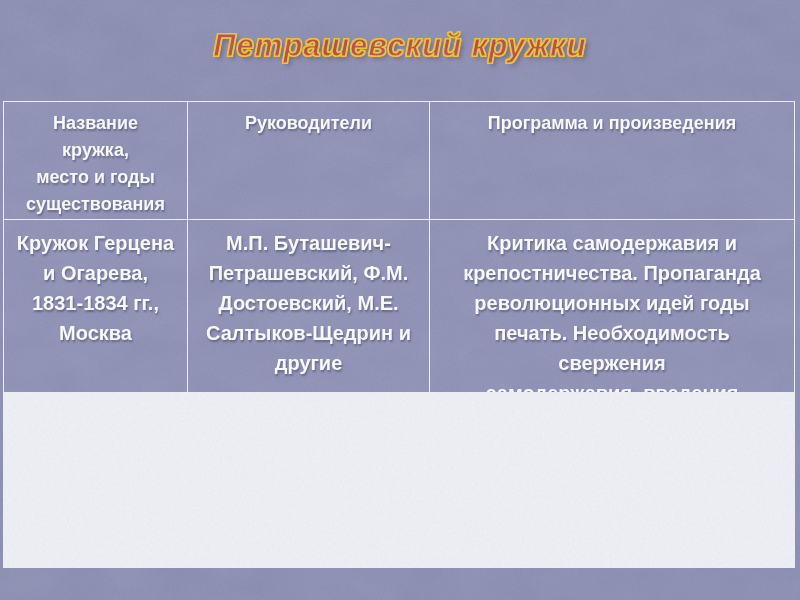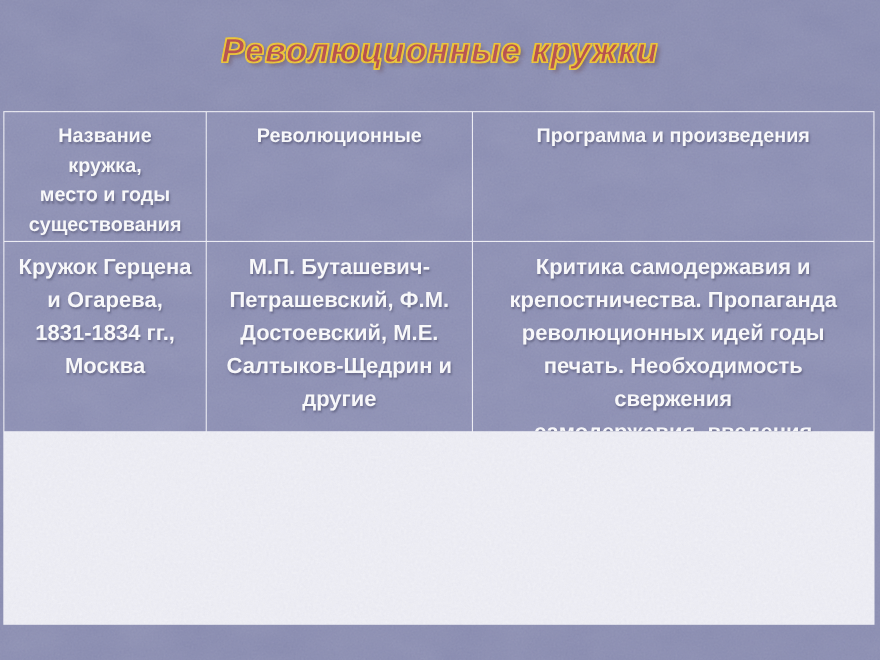--- a/index.html
+++ b/index.html
@@ -42,28 +42,28 @@
     text-shadow:1px 2px 2px rgba(25,25,55,.45);
   }
   .cell.hd{font-size:18px;}
   .cell.al{text-align:left;}
 </style>
 </head>
 <body>
 
 <div class="slide">
 
-  <div class="title">Революционные кружки</div>
+  <div class="title">Петрашевский кружки</div>
 
   <div class="grid">
     <div class="cell hd">Название
 кружка,
 место и годы
 существования</div>
-    <div class="cell hd">Революционные</div>
+    <div class="cell hd">Руководители</div>
     <div class="cell hd">Программа и произведения</div>
 
     <div class="cell">Кружок Герцена
 и Огарева,
 1831-1834 гг.,
 Москва</div>
 
     <div class="cell">М.П. Буташевич-
 Петрашевский, Ф.М.
 Достоевский, М.Е.

